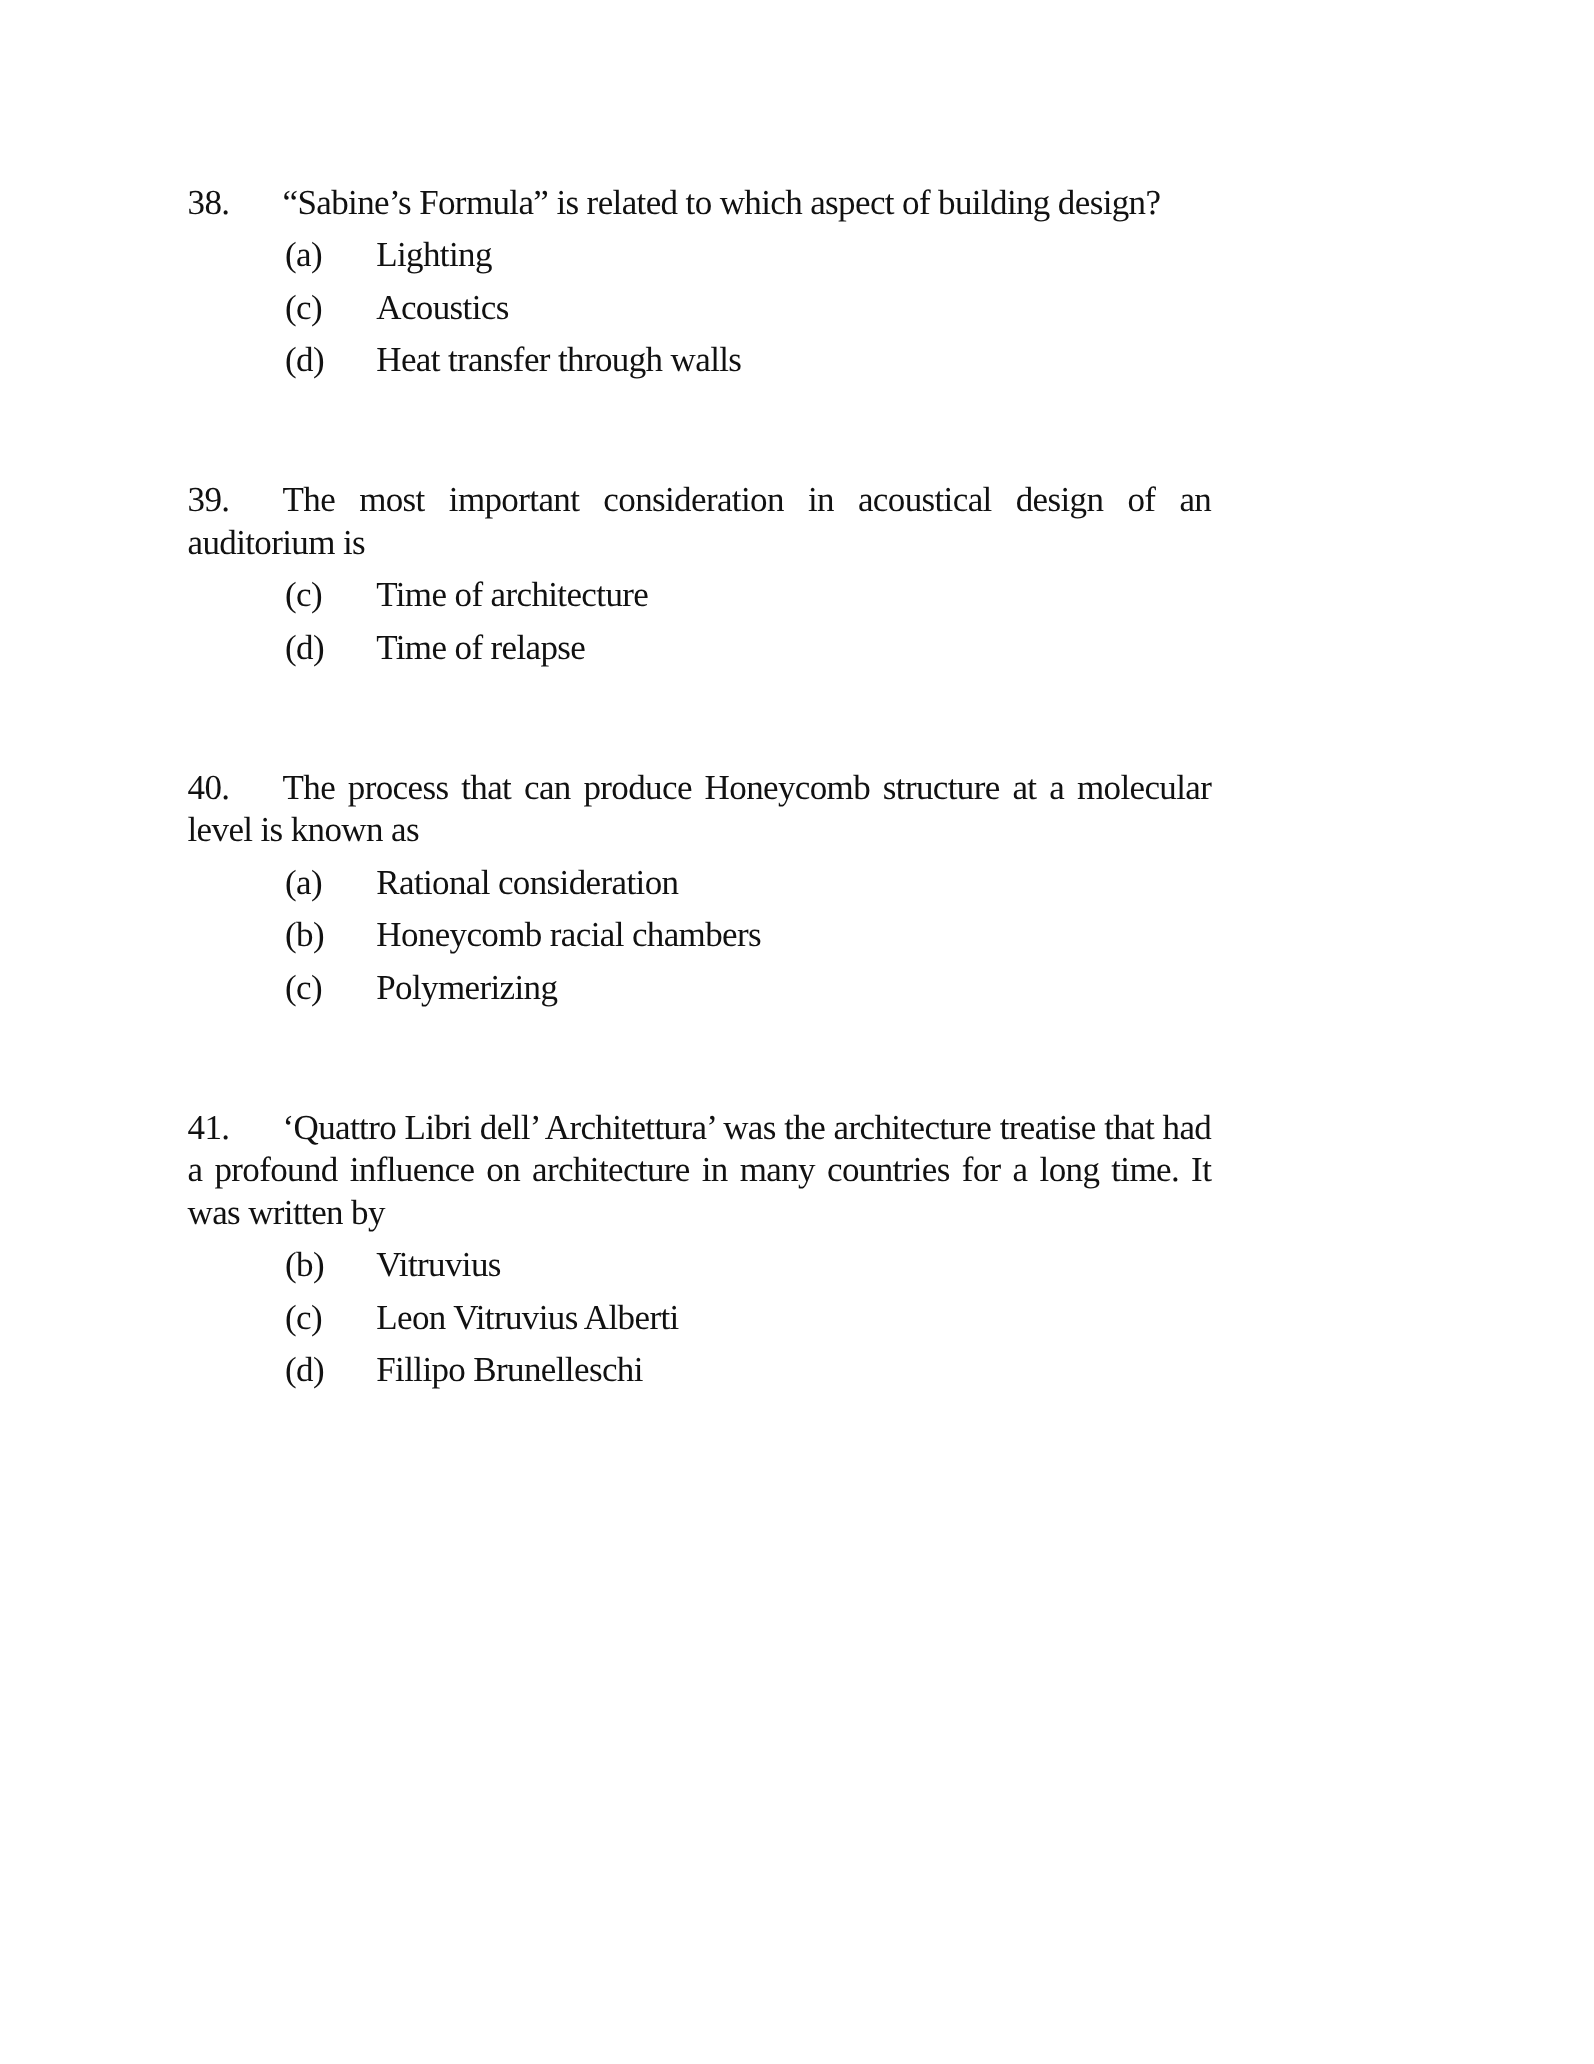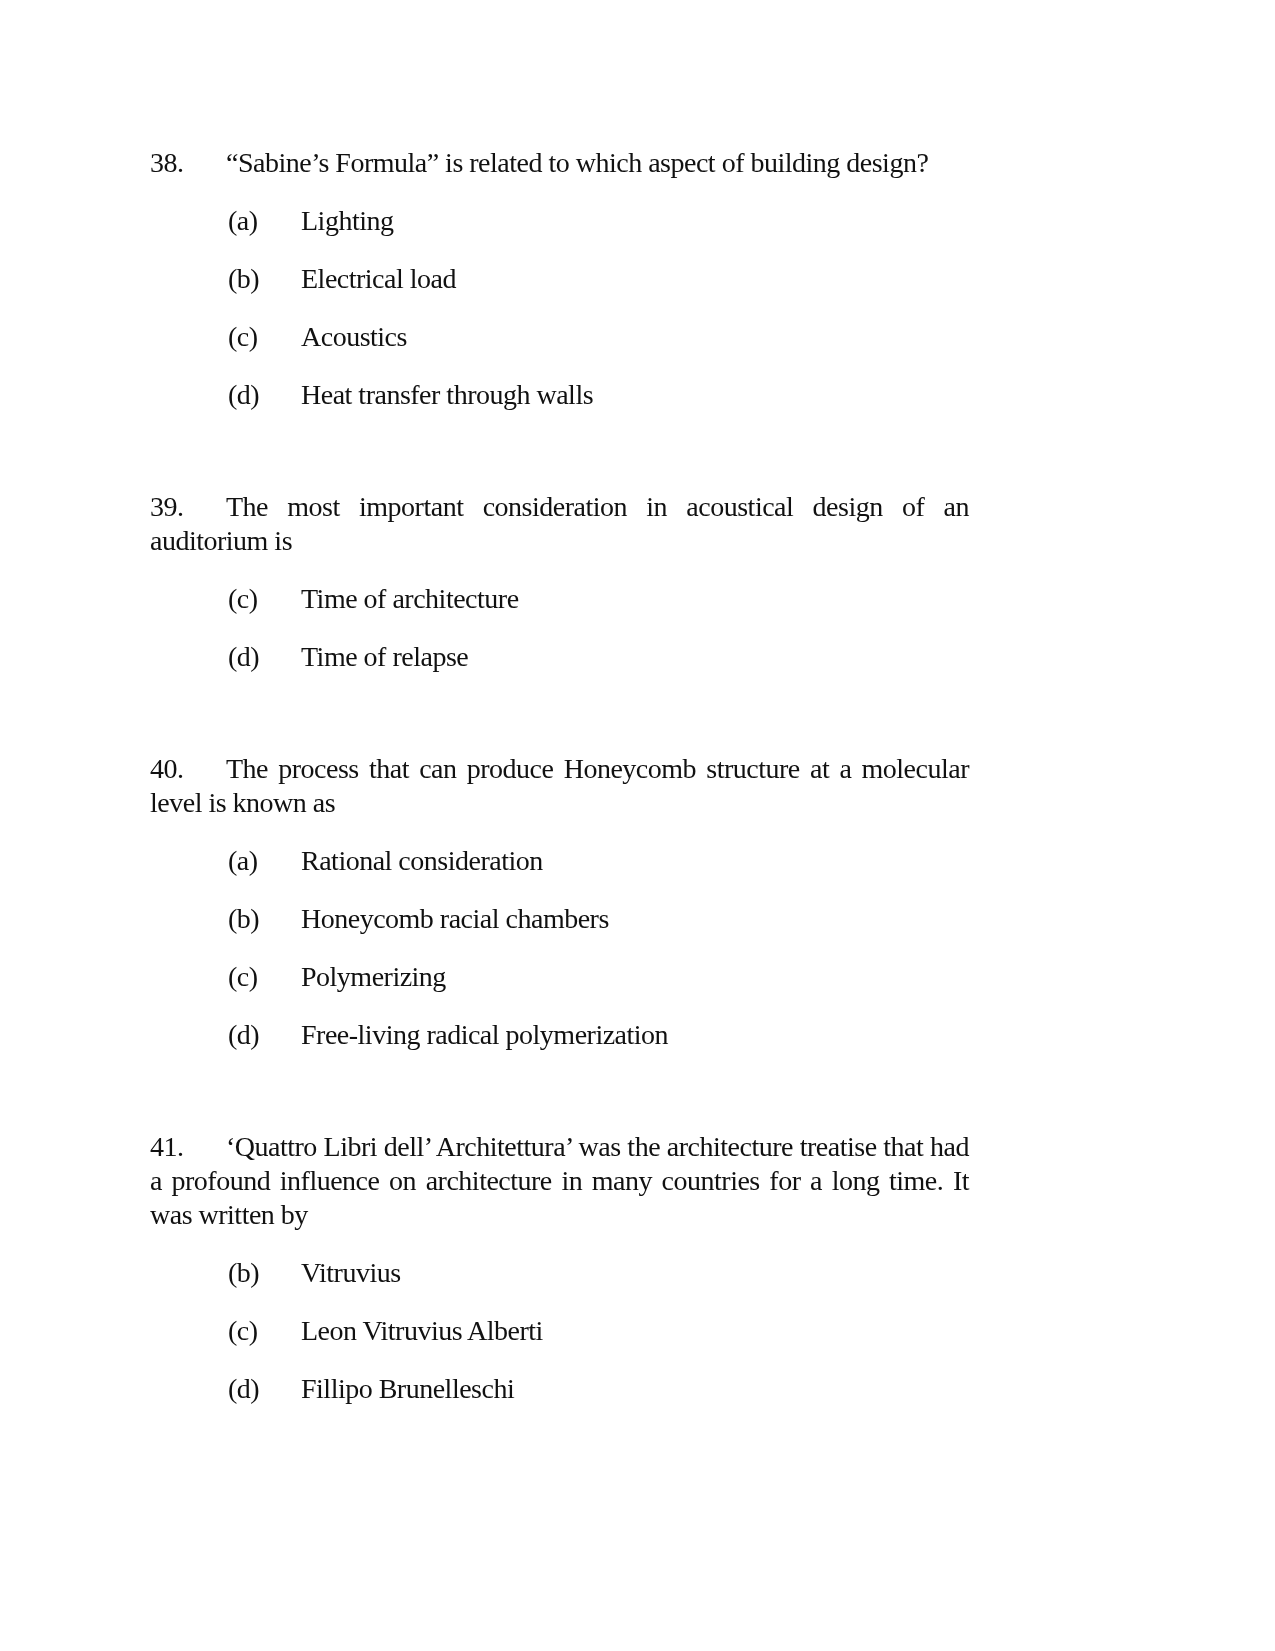--- a/index.html
+++ b/index.html
@@ -27,55 +27,53 @@
   .q-para {
     margin: 0;
     text-align: justify;
   }
   .q-num {
     display: inline-block;
     width: 76px;
     vertical-align: baseline;
   }
   .option {
-    margin-top: 24px;
+    margin-top: 8px;
     margin-left: 78px;
     text-align: left;
   }
   .opt-label {
     display: inline-block;
     width: 73px;
     vertical-align: baseline;
   }
 </style>
 </head>
 <body>
 
 <div class="page">
 
   <section class="question-block">
     <p class="q-para"><span class="q-num">38.</span><span>“Sabine’s Formula” is related to which aspect of building design?</span></p>
     <div class="option"><span class="opt-label">(a)</span><span>Lighting</span></div>
-    <div class="option"><span class="opt-label">(b)</span><span>Electrical load</span></div>
     <div class="option"><span class="opt-label">(c)</span><span>Acoustics</span></div>
     <div class="option"><span class="opt-label">(d)</span><span>Heat transfer through walls</span></div>
   </section>
 
   <section class="question-block">
     <p class="q-para"><span class="q-num">39.</span><span>The most important consideration in acoustical design of an auditorium is</span></p>
     <div class="option"><span class="opt-label">(c)</span><span>Time of architecture</span></div>
     <div class="option"><span class="opt-label">(d)</span><span>Time of relapse</span></div>
   </section>
 
   <section class="question-block">
     <p class="q-para"><span class="q-num">40.</span><span>The process that can produce Honeycomb structure at a molecular level is known as</span></p>
     <div class="option"><span class="opt-label">(a)</span><span>Rational consideration</span></div>
     <div class="option"><span class="opt-label">(b)</span><span>Honeycomb racial chambers</span></div>
     <div class="option"><span class="opt-label">(c)</span><span>Polymerizing</span></div>
-    <div class="option"><span class="opt-label">(d)</span><span>Free-living radical polymerization</span></div>
   </section>
 
   <section class="question-block">
     <p class="q-para"><span class="q-num">41.</span><span>‘Quattro Libri dell’ Architettura’ was the architecture treatise that had a profound influence on architecture in many countries for a long time. It was written by</span></p>
     <div class="option"><span class="opt-label">(b)</span><span>Vitruvius</span></div>
     <div class="option"><span class="opt-label">(c)</span><span>Leon Vitruvius Alberti</span></div>
     <div class="option"><span class="opt-label">(d)</span><span>Fillipo Brunelleschi</span></div>
   </section>
 
 </div>

